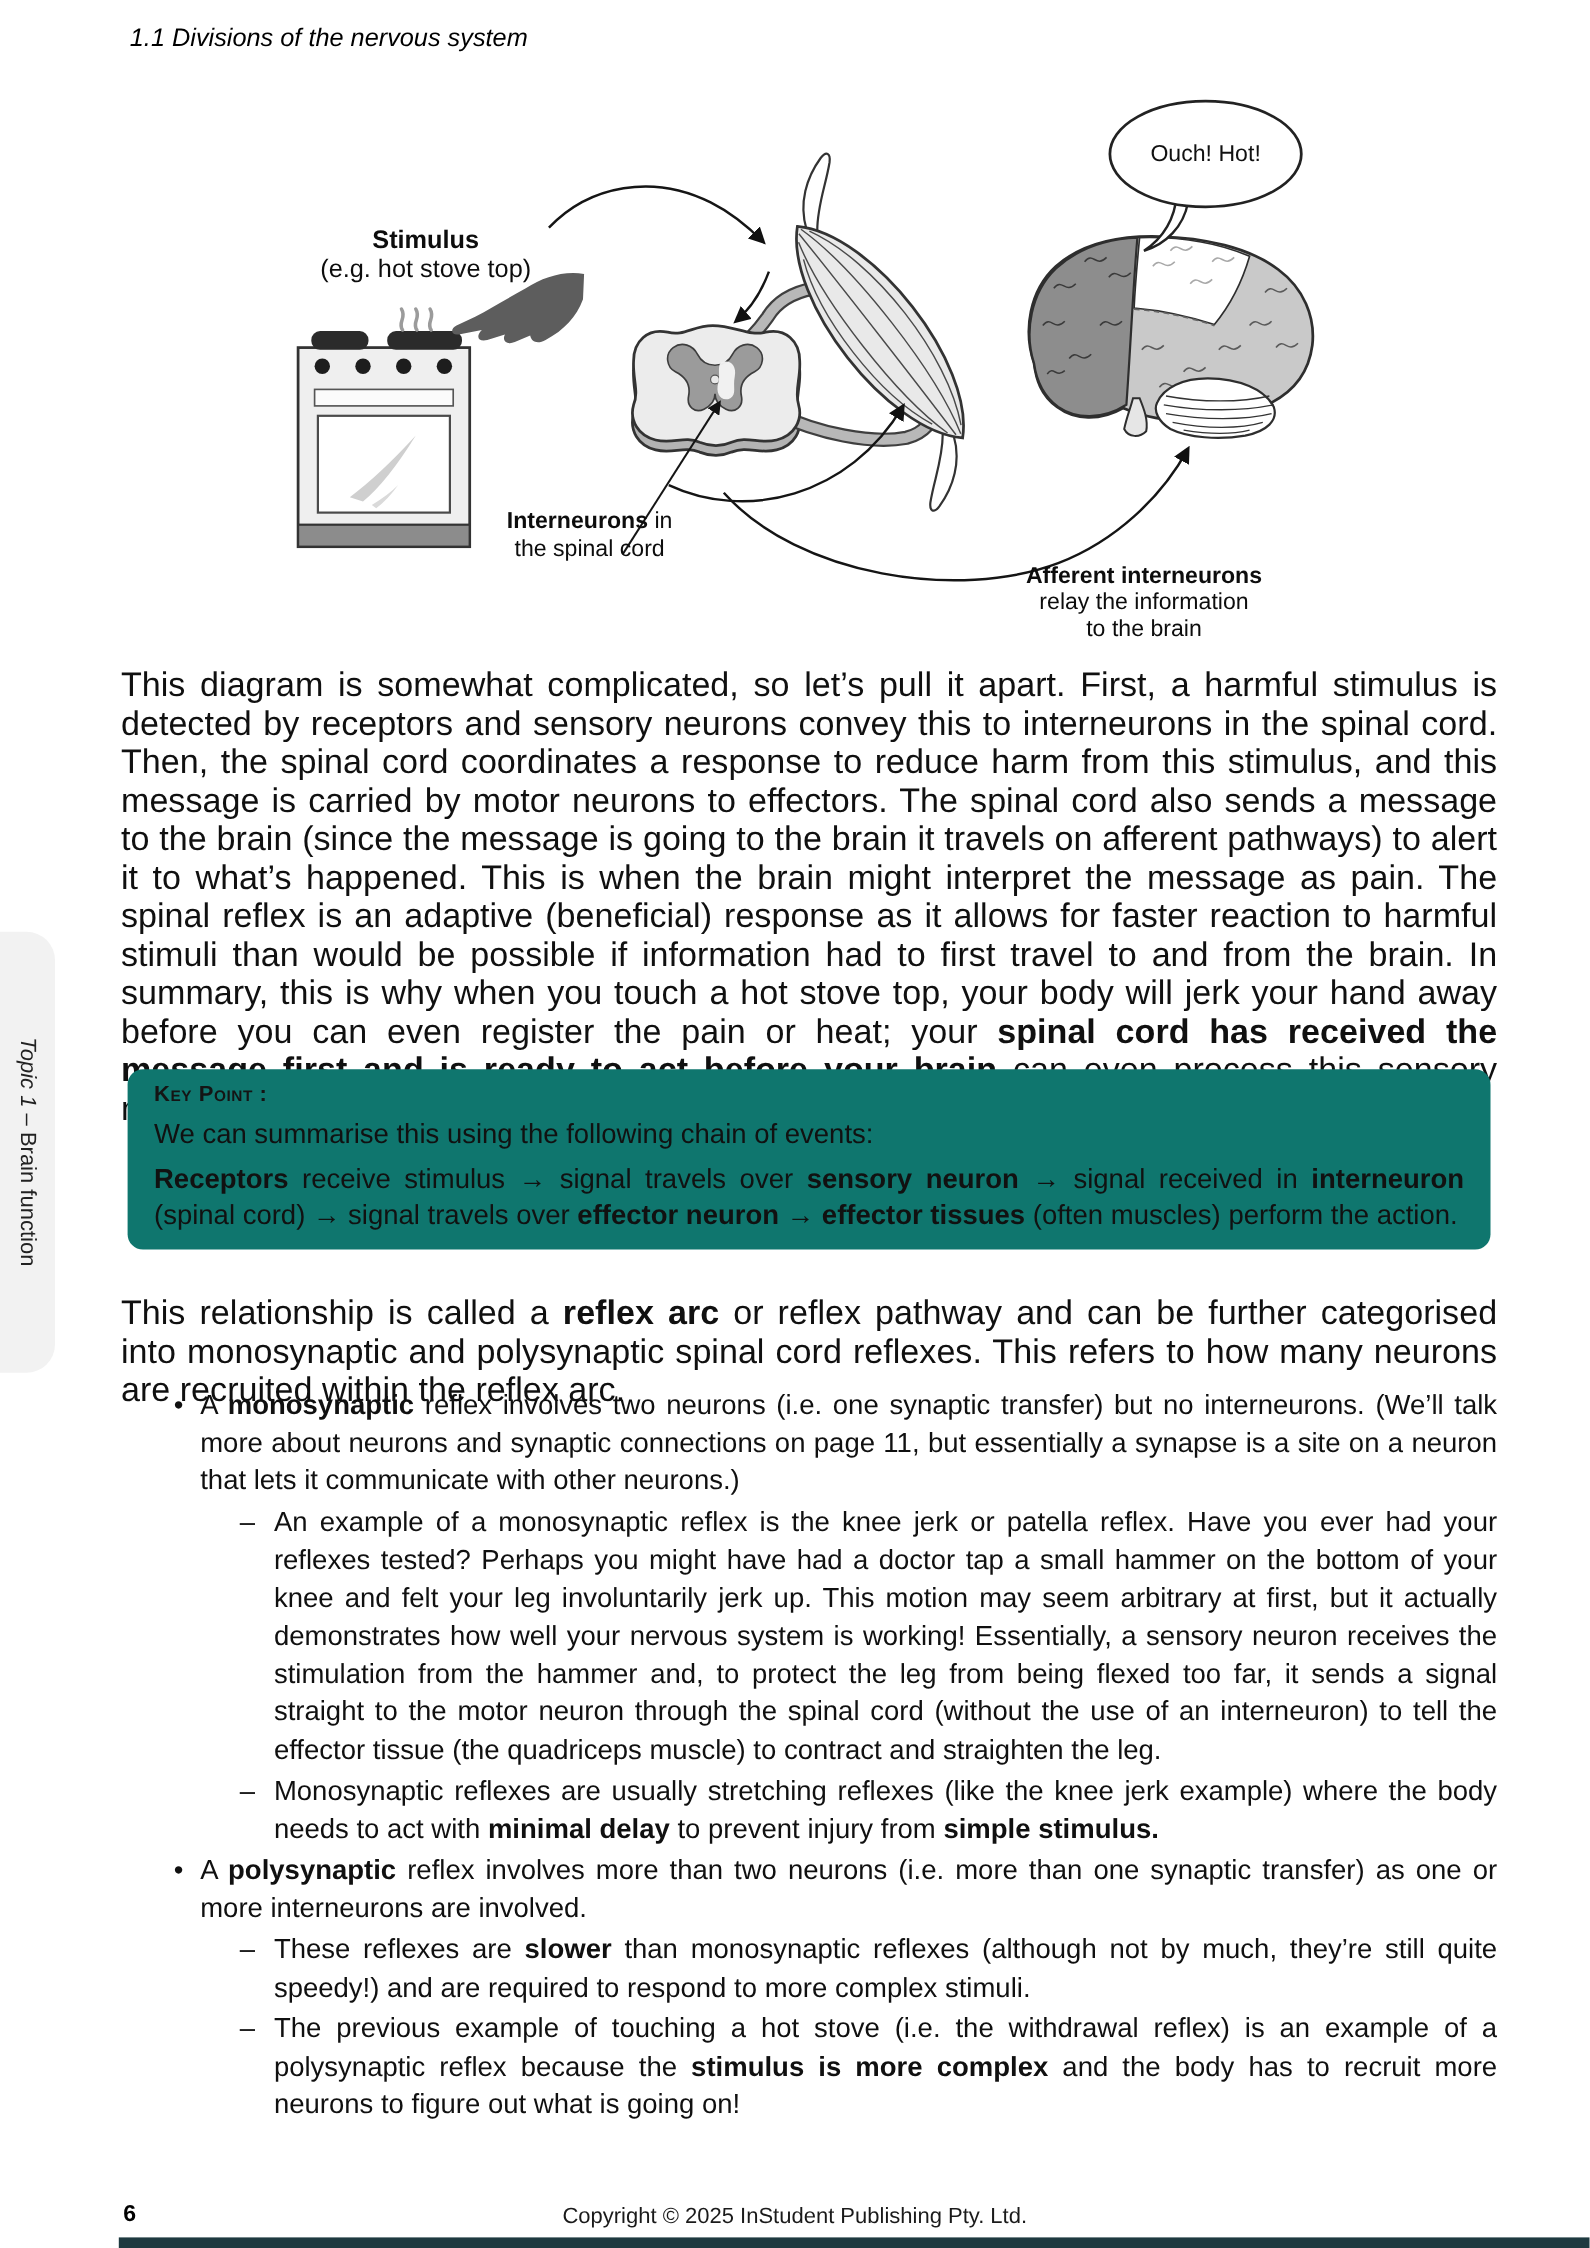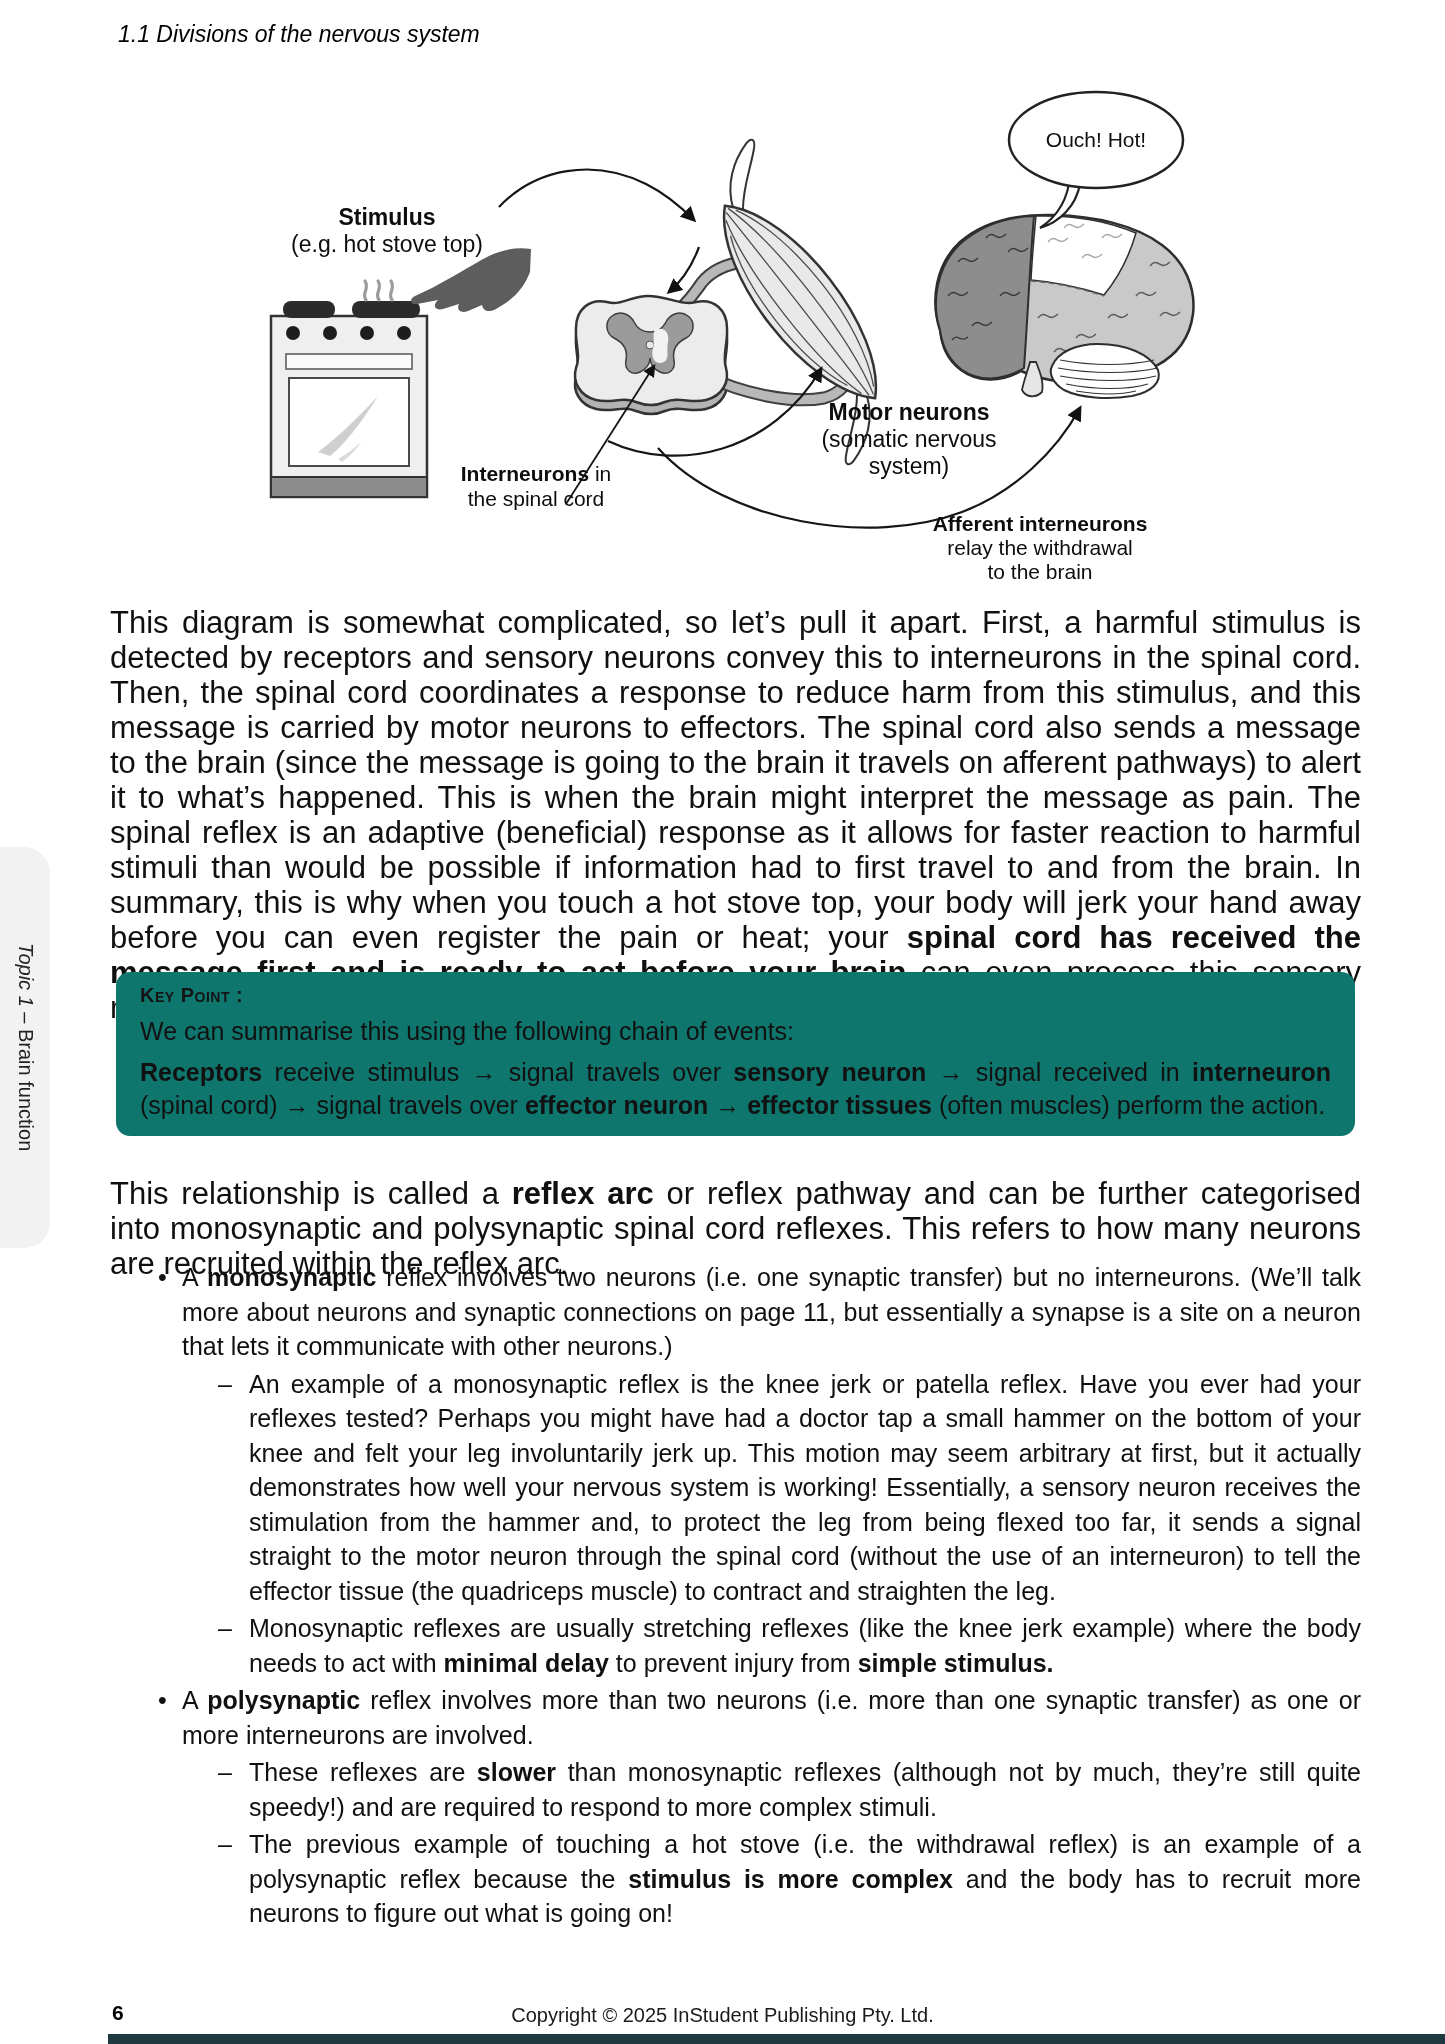--- a/index.html
+++ b/index.html
@@ -188,34 +188,29 @@
   </svg>
 
 
   <div class="dlabel" style="left:387px;top:204px;">
     <div class="b">Stimulus</div>
     <div>(e.g. hot stove top)</div>
   </div>
 
   <div class="bubble-text" style="left:1096px;top:128px;">Ouch! Hot!</div>
 
-  <div class="dlabel" style="left:909px;top:399px;">
-    <div class="b">Motor neurons</div>
-    <div>(somatic nervous</div>
-    <div>system)</div>
-  </div>
 
   <div class="dlabel small" style="left:536px;top:461px;line-height:25px;">
     <div><b>Interneurons</b><span> in</span></div>
     <div>the spinal cord</div>
   </div>
 
   <div class="dlabel small" style="left:1040px;top:512px;">
     <div class="b">Afferent interneurons</div>
-    <div>relay the withdrawal</div>
+    <div>relay the information</div>
     <div>to the brain</div>
   </div>
 
   <div class="para para1"><span>This diagram is somewhat complicated, so let’s pull it apart. First, a harmful stimulus is detected by receptors and sensory neurons convey this to interneurons in the spinal cord. Then, the spinal cord coordinates a response to reduce harm from this stimulus, and this message is carried by motor neurons to effectors. The spinal cord also sends a message to the brain (since the message is going to the brain it travels on afferent pathways) to alert it to what’s happened. This is when the brain might interpret the message as pain. The spinal reflex is an adaptive (beneficial) response as it allows for faster reaction to harmful stimuli than would be possible if information had to first travel to and from the brain. In summary, this is why when you touch a hot stove top, your body will jerk your hand away before you can even register the pain or heat; your </span><b>spinal cord has received the message first and is ready to act before your brain</b><span> can even process this sensory message.</span></div>
 
   <div class="keypoint">
     <div class="kp-title">Key Point :</div>
     <div class="kp-intro">We can summarise this using the following chain of events:</div>
     <div class="kp-chain"><b>Receptors</b><span> receive stimulus → signal travels over </span><b>sensory neuron</b><span> → signal received in </span><b>interneuron</b><span> (spinal cord) → signal travels over </span><b>effector neuron</b><span> → </span><b>effector tissues</b><span> (often muscles) perform the action.</span></div>
   </div>

